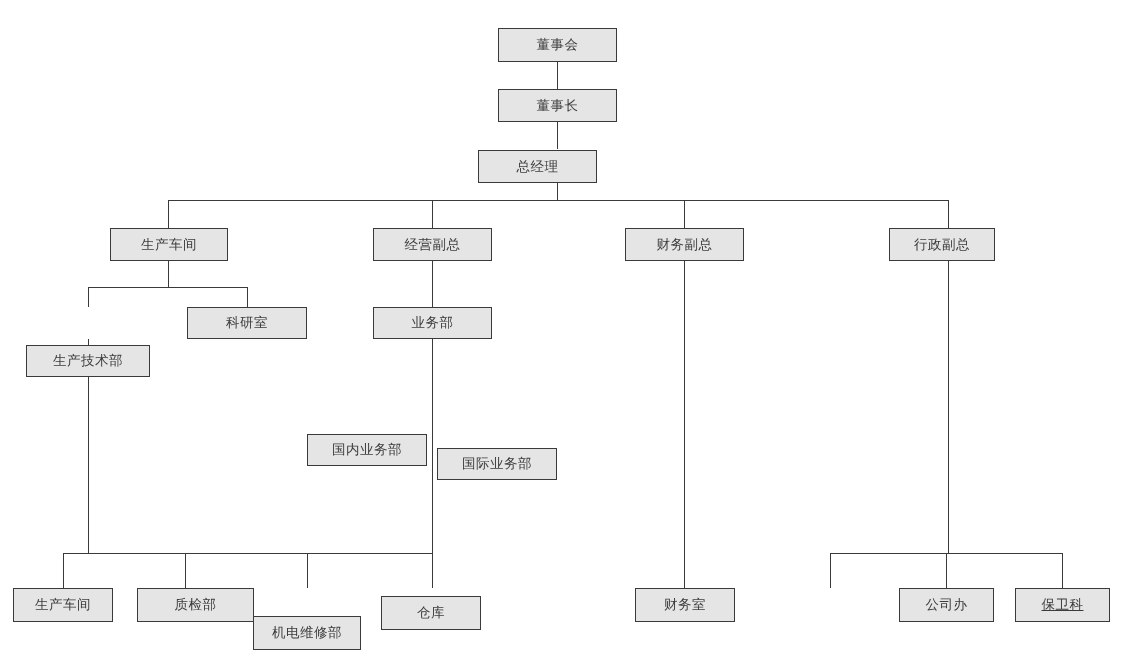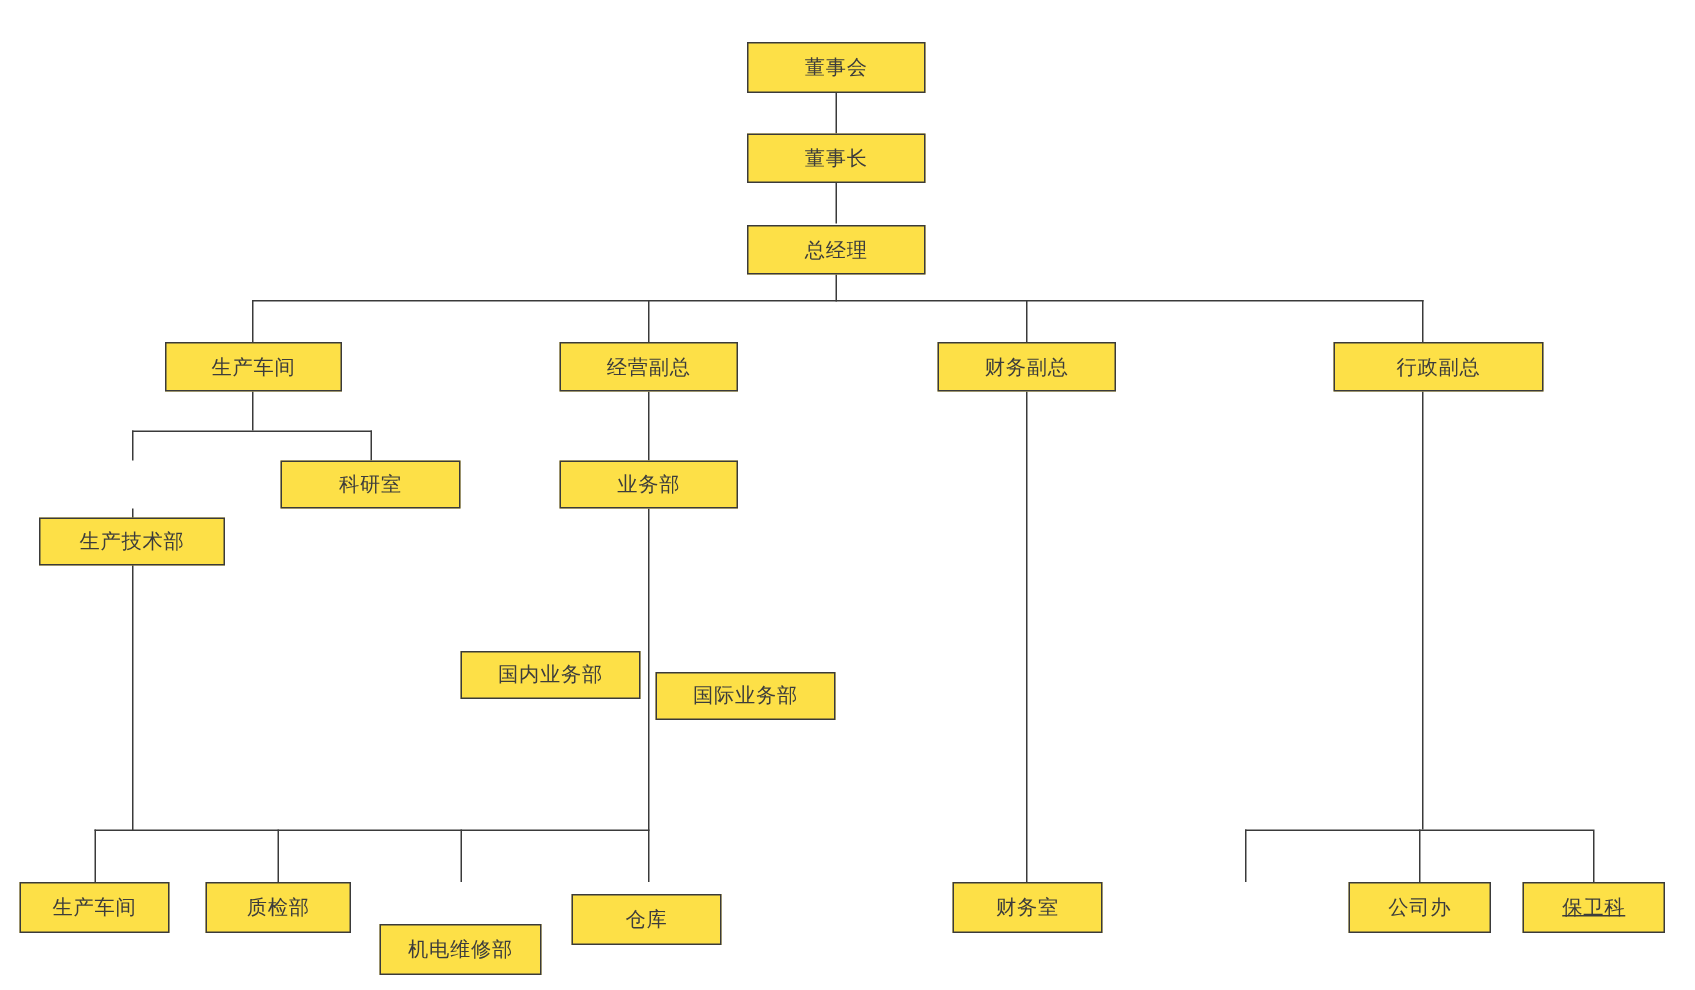--- a/index.html
+++ b/index.html
@@ -16,21 +16,21 @@
     position: relative;
     width: 1130px;
     height: 660px;
     background: #ffffff;
     overflow: hidden;
   }
   .node {
     position: absolute;
     box-sizing: border-box;
     border: 1px solid #3a3a3a;
-    background: #fde047;
+    background: #e5e5e5;
     display: flex;
     align-items: center;
     justify-content: center;
     font-size: 13.5px;
     line-height: 1;
     letter-spacing: 0.5px;
     color: #3c3c3c;
     white-space: nowrap;
     z-index: 2;
   }
@@ -79,43 +79,43 @@
   <div class="conn v" style="left:948px; top:261px; height:292px;"></div>
   <div class="conn h" style="left:830px; top:553px; width:232px;"></div>
   <div class="conn v" style="left:830px; top:553px; height:35px;"></div>
   <div class="conn v" style="left:946px; top:553px; height:35px;"></div>
   <div class="conn v" style="left:1062px; top:553px; height:35px;"></div>
 
   <div class="node" style="left:498px; top:28px; width:119px; height:34px;">董事会</div>
 
   <div class="node" style="left:498px; top:89px; width:119px; height:33px;">董事长</div>
 
-  <div class="node" style="left:498px; top:150px; width:119px; height:33px;text-align:center;">总经理</div>
+  <div class="node" style="left:478px; top:150px; width:119px; height:33px;text-align:center;">总经理</div>
 
   <div class="node" style="left:110px; top:228px; width:118px; height:33px;">生产车间</div>
 
   <div class="node" style="left:373px; top:228px; width:119px; height:33px;">经营副总</div>
 
   <div class="node" style="left:625px; top:228px; width:119px; height:33px;">财务副总</div>
 
-  <div class="node" style="left:889px; top:228px; width:140px; height:33px;">行政副总</div>
+  <div class="node" style="left:889px; top:228px; width:106px; height:33px;">行政副总</div>
 
   <div class="node" style="left:26px; top:307px; width:124px; height:32px;margin-top:38px;">生产技术部</div>
 
   <div class="node" style="left:187px; top:307px; width:120px; height:32px;">科研室</div>
 
   <div class="node" style="left:373px; top:307px; width:119px; height:32px;">业务部</div>
 
   <div class="node" style="left:307px; top:434px; width:120px; height:32px;">国内业务部</div>
 
   <div class="node" style="left:437px; top:448px; width:120px; height:32px;">国际业务部</div>
 
   <div class="node" style="left:13px; top:588px; width:100px; height:34px;">生产车间</div>
 
-  <div class="node" style="left:137px; top:588px; width:97px; height:34px;">质检部</div>
+  <div class="node" style="left:137px; top:588px; width:117px; height:34px;">质检部</div>
 
   <div class="node" style="left:253px; top:616px; width:108px; height:34px;">机电维修部</div>
 
   <div class="node" style="left:381px; top:596px; width:100px; height:34px;">仓库</div>
 
   <div class="node" style="left:635px; top:588px; width:100px; height:34px;">财务室</div>
 
 
   <div class="node" style="left:899px; top:588px; width:95px; height:34px;">公司办</div>
 

